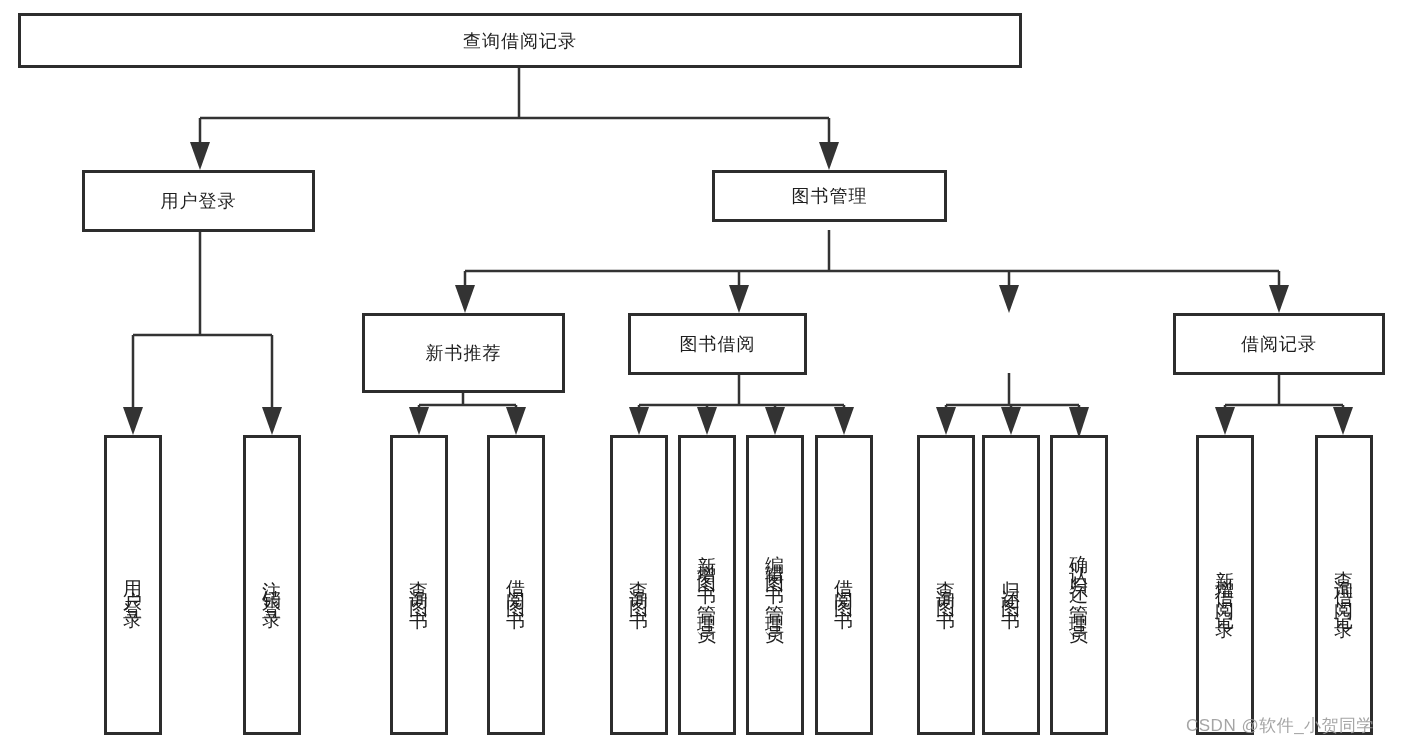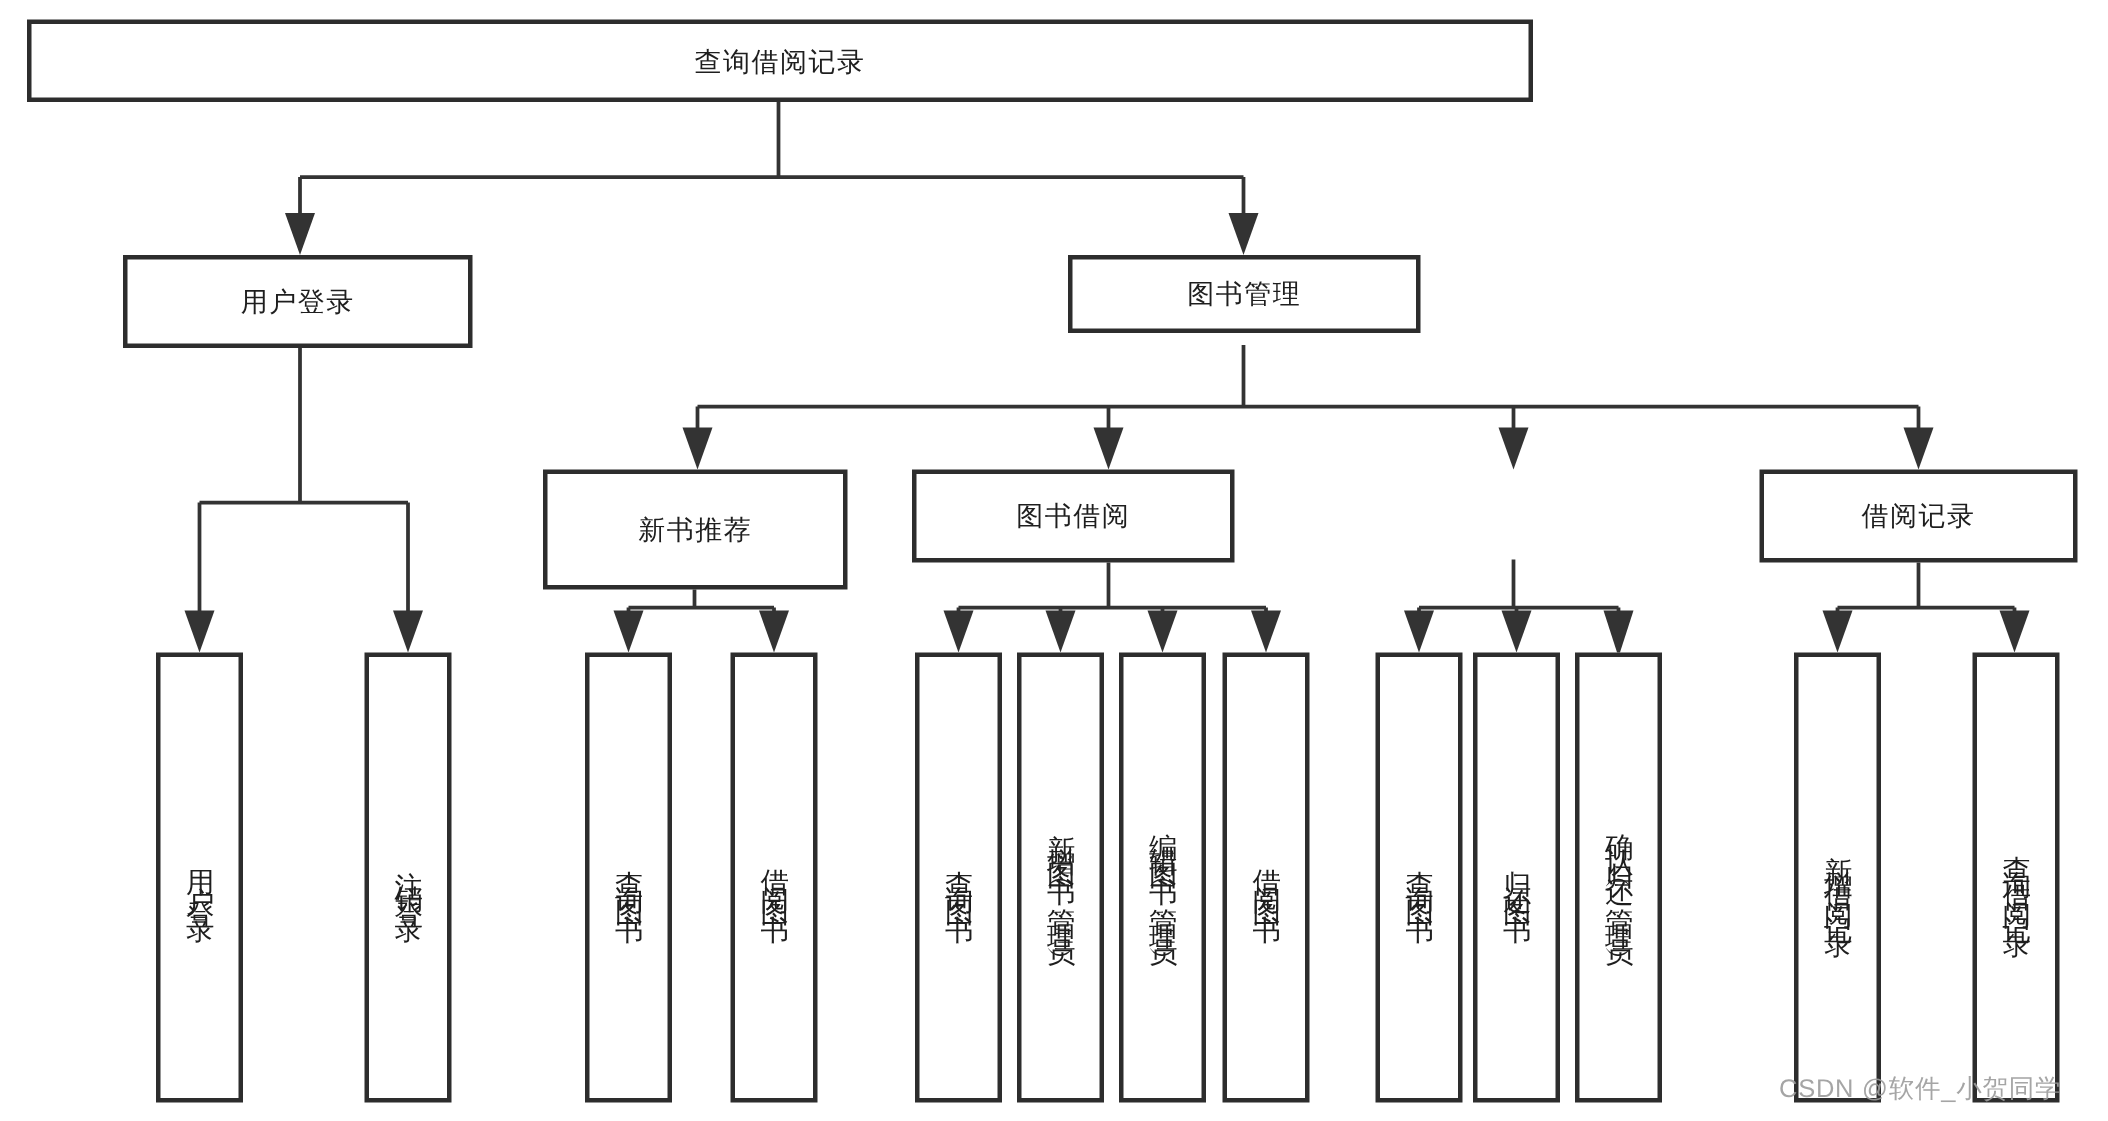--- a/index.html
+++ b/index.html
@@ -43,21 +43,21 @@
     font-size: 19px;
     letter-spacing: 10px;
     line-height: 1;
     white-space: nowrap;
   }
   
   .n-root  { left: 18px;   top: 13px;  width: 1004px; height: 55px; }
   .n-l2a   { left: 82px;   top: 170px; width: 233px;  height: 62px; }
   .n-l2b   { left: 712px;  top: 170px; width: 235px;  height: 52px; }
   .n-l3a   { left: 362px;  top: 313px; width: 203px;  height: 80px; }
-  .n-l3b   { left: 608px;  top: 313px; width: 215px;  height: 62px; }
+  .n-l3b   { left: 628px;  top: 313px; width: 179px;  height: 62px; }
   .n-l3c   { left: 902px;  top: 313px; width: 215px;  height: 62px; }
   .n-l3d   { left: 1173px; top: 313px; width: 212px;  height: 62px; }
   .leaf    { top: 435px; width: 58px; height: 300px; }
   .f1  { left: 104px;  }
   .f2  { left: 243px;  }
   .f3  { left: 390px;  }
   .f4  { left: 487px;  }
   .f5  { left: 610px;  }
   .f6  { left: 678px;  }
   .f7  { left: 746px;  }

